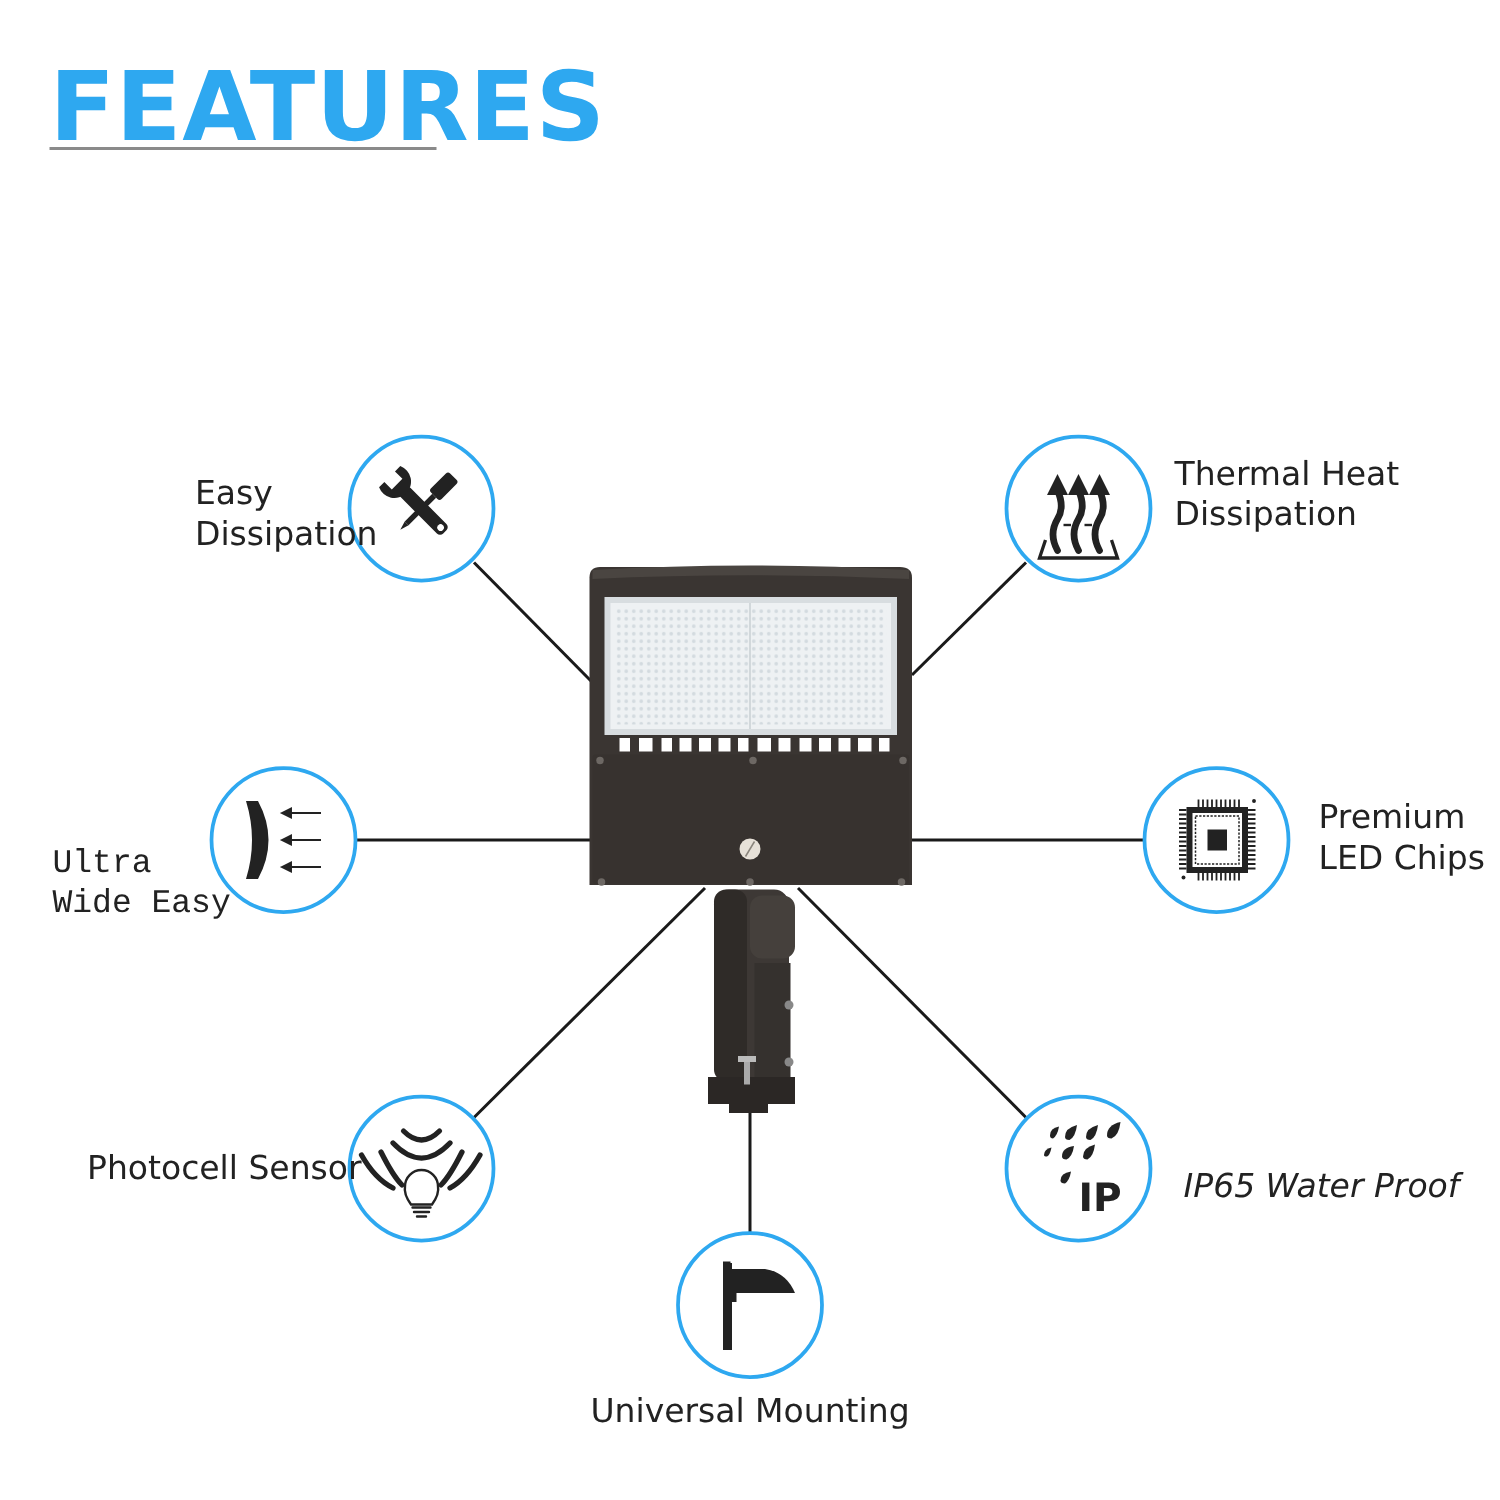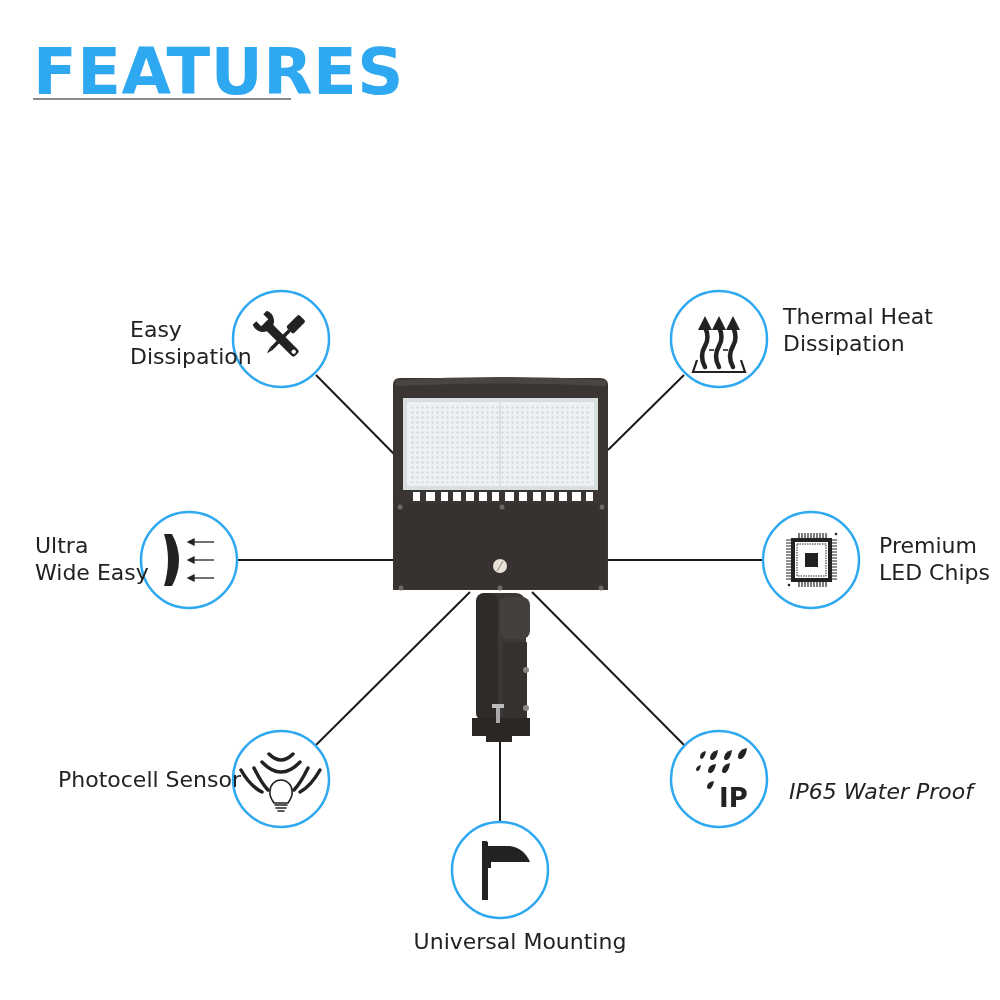--- a/index.html
+++ b/index.html
@@ -195,33 +195,33 @@
 <div class="label" style="left:130px; top:316px;">
   <span>Easy</span>
   <span>Dissipation</span>
 </div>
 
 <div class="label" style="left:783px; top:303px;">
   <span>Thermal Heat</span>
   <span>Dissipation</span>
 </div>
 
-<div class="label" style="left:35px; top:532px;">
+<div class="label" style="left:35px; top:562px;font-family:Liberation Mono, monospace;">
   <span>Ultra</span>
   <span>Wide Easy</span>
 </div>
 
 <div class="label" style="left:879px; top:532px;">
   <span>Premium</span>
   <span>LED Chips</span>
 </div>
 
 <div class="label" style="left:58px; top:766px;">
   <span>Photocell Sensor</span>
 </div>
 
 <div class="label" style="left:789px; top:778px;font-style:italic;">
   <span>IP65 Water Proof</span>
 </div>
 
-<div class="label center" style="left:400px; top:928px; width:240px;">
+<div class="label center" style="left:380px; top:928px; width:240px;">
   <span>Universal Mounting</span>
 </div>
 
 </body></html>

